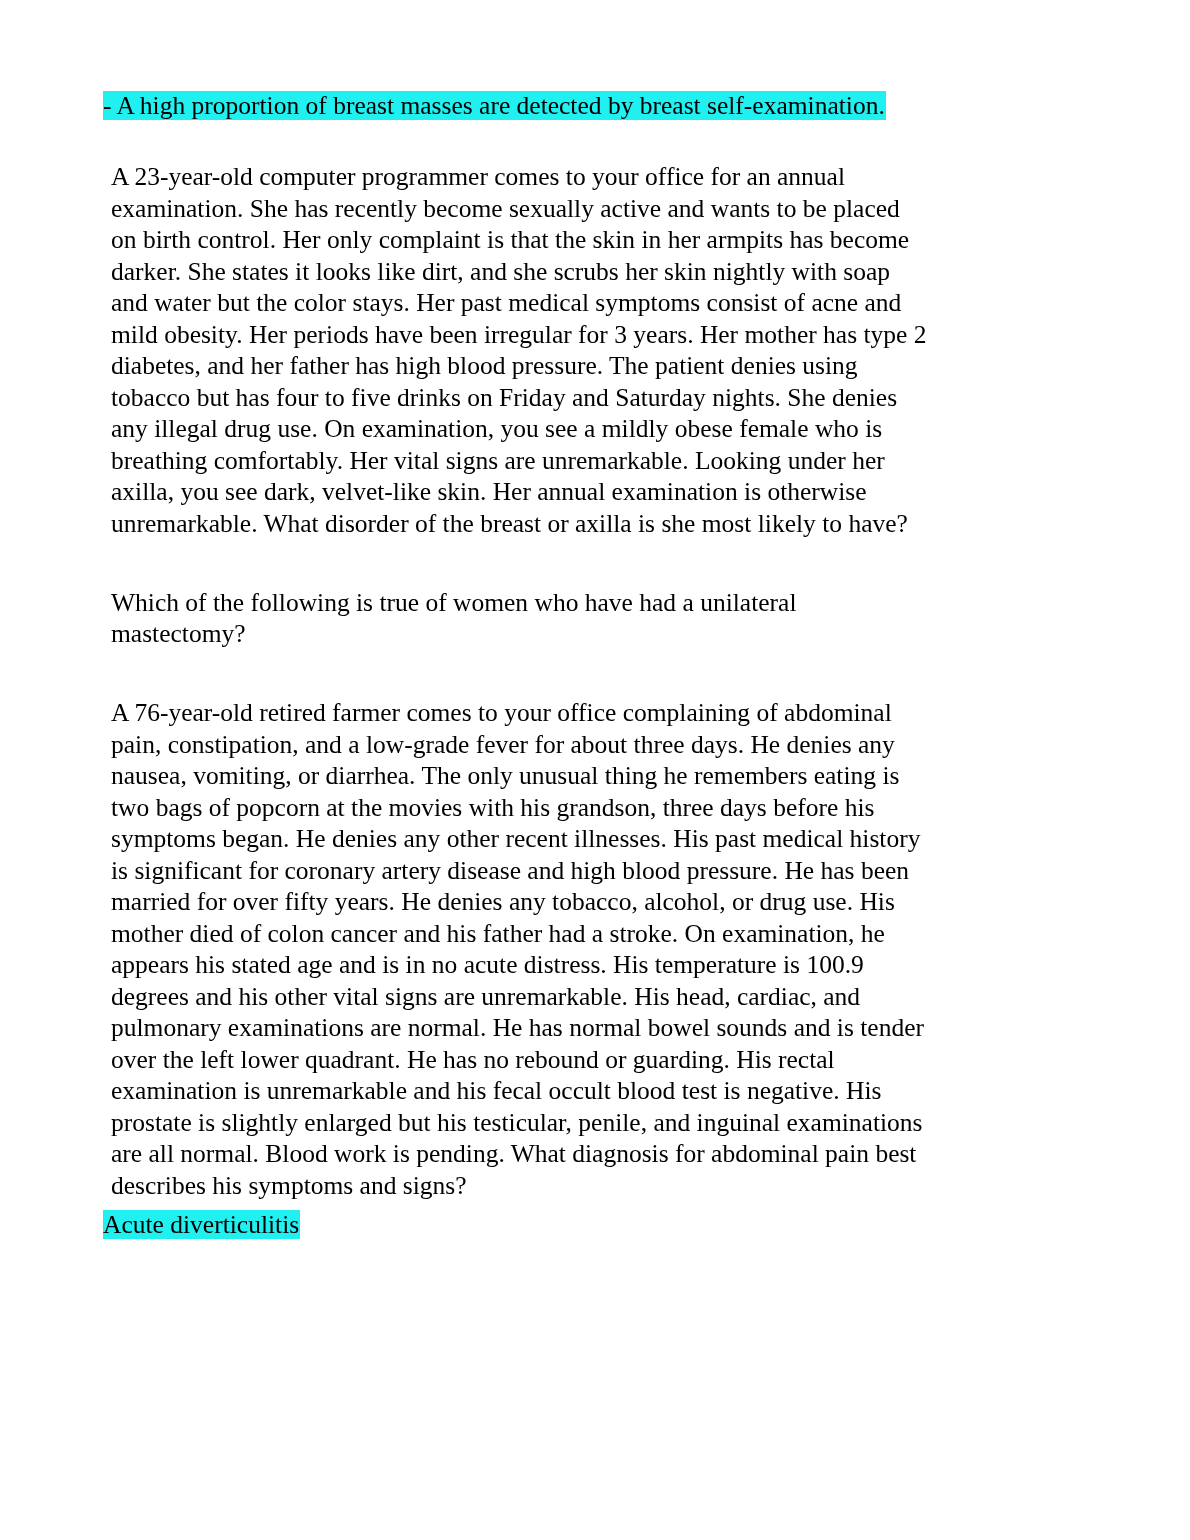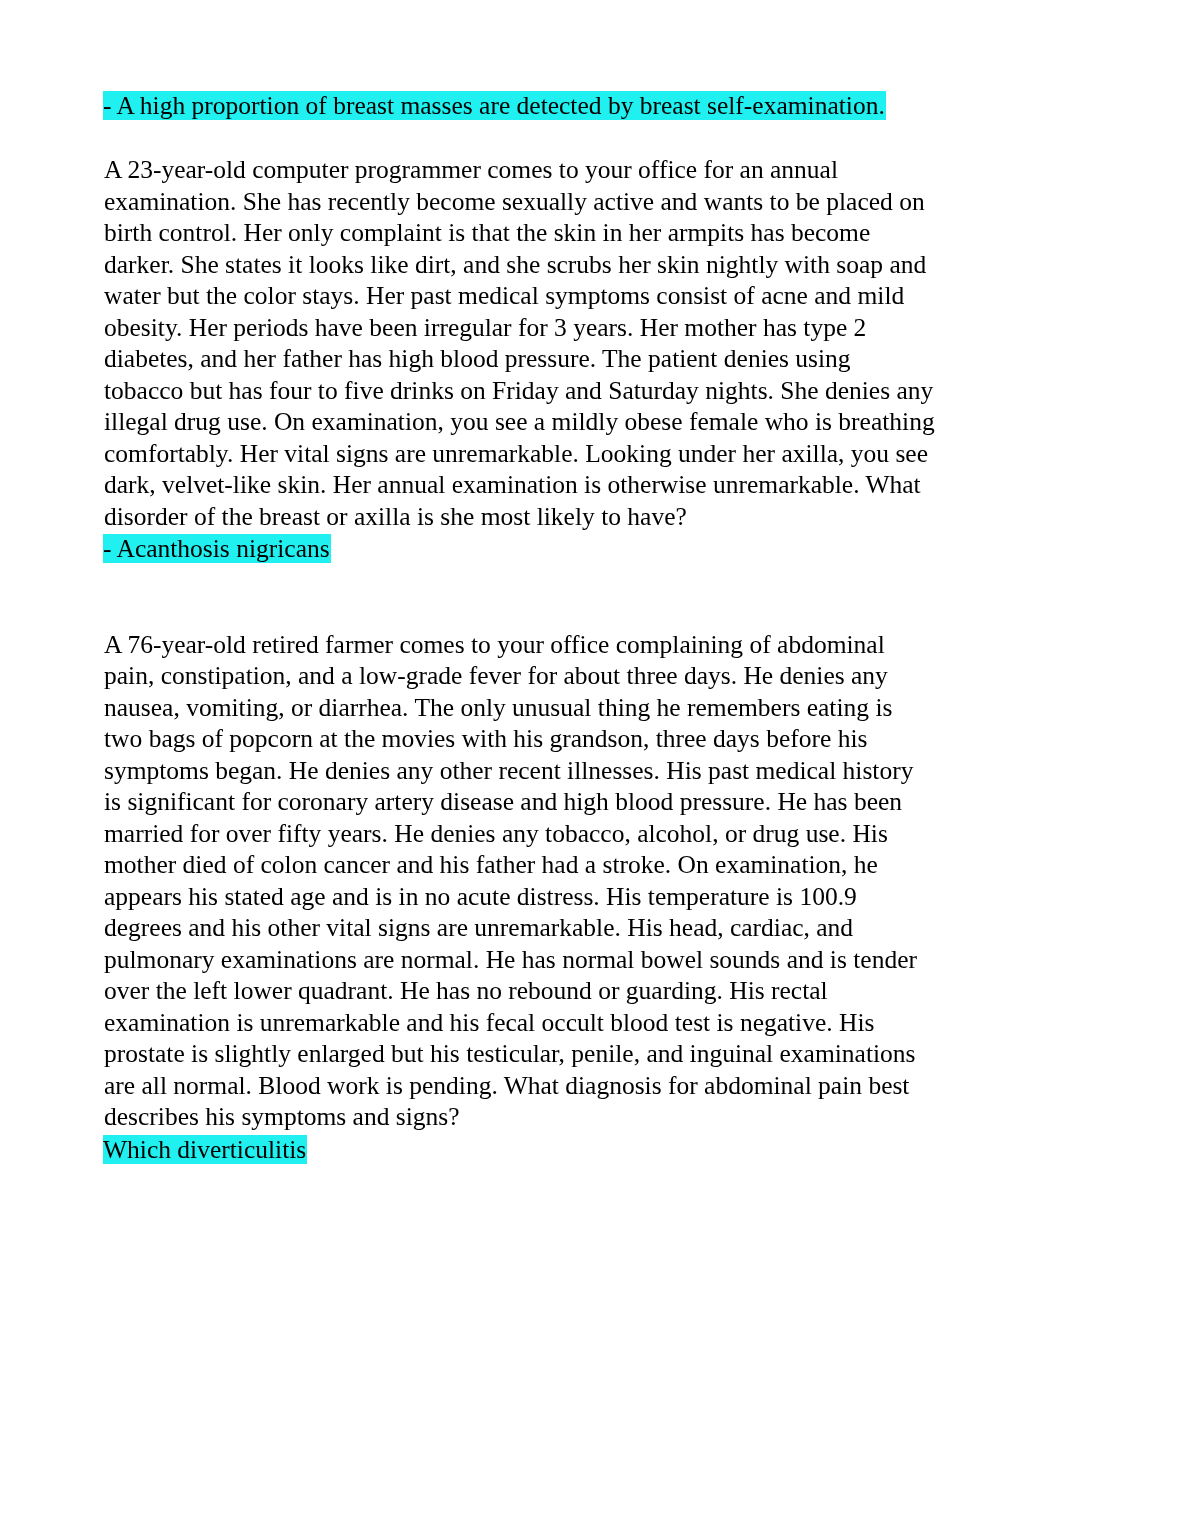--- a/index.html
+++ b/index.html
@@ -22,21 +22,21 @@
     background: #ffffff;
   }
   .doc-body {
     font-size: 25.5px;
     line-height: 31.5px;
   }
   .block {
     margin: 0;
   }
   .para {
-    margin: 1px;
+    margin: 8px;
     text-align: left;
   }
   .spacer {
     height: 31.5px;
   }
   .hl {
     background-color: #21F0F0;
     box-decoration-break: clone;
     -webkit-box-decoration-break: clone;
   }
@@ -54,34 +54,32 @@
   <div class="doc-body">
 
     <div class="block answer-line">
       <span class="hl">- A high proportion of breast masses are detected by breast self-examination.</span>
     </div>
 
     <div class="spacer"></div>
 
     <p class="block para">A 23-year-old computer programmer comes to your office for an annual examination. She has recently become sexually active and wants to be placed on birth control. Her only complaint is that the skin in her armpits has become darker. She states it looks like dirt, and she scrubs her skin nightly with soap and water but the color stays. Her past medical symptoms consist of acne and mild obesity. Her periods have been irregular for 3 years. Her mother has type 2 diabetes, and her father has high blood pressure. The patient denies using tobacco but has four to five drinks on Friday and Saturday nights. She denies any illegal drug use. On examination, you see a mildly obese female who is breathing comfortably. Her vital signs are unremarkable. Looking under her axilla, you see dark, velvet-like skin. Her annual examination is otherwise unremarkable. What disorder of the breast or axilla is she most likely to have?</p>
 
-    <div class="block answer-line">
-      <span class="hl">- Acanthosis nigricans</span>
-    </div>
 
     <div class="spacer"></div>
 
+    <p class="block para">Which of the following is true of women who have had a unilateral mastectomy?</p>
 
 
     <div class="spacer"></div>
 
     <p class="block para">A 76-year-old retired farmer comes to your office complaining of abdominal pain, constipation, and a low-grade fever for about three days. He denies any nausea, vomiting, or diarrhea. The only unusual thing he remembers eating is two bags of popcorn at the movies with his grandson, three days before his symptoms began. He denies any other recent illnesses. His past medical history is significant for coronary artery disease and high blood pressure. He has been married for over fifty years. He denies any tobacco, alcohol, or drug use. His mother died of colon cancer and his father had a stroke. On examination, he appears his stated age and is in no acute distress. His temperature is 100.9 degrees and his other vital signs are unremarkable. His head, cardiac, and pulmonary examinations are normal. He has normal bowel sounds and is tender over the left lower quadrant. He has no rebound or guarding. His rectal examination is unremarkable and his fecal occult blood test is negative. His prostate is slightly enlarged but his testicular, penile, and inguinal examinations are all normal. Blood work is pending. What diagnosis for abdominal pain best describes his symptoms and signs?</p>
 
     <div class="block answer-line">
-      <span class="hl"> Which diverticulitis</span>
+      <span class="hl"> Acute diverticulitis</span>
     </div>
 
     <div class="spacer"></div>
 
 
 
   </div>
 </div>
 
 </body></html>

